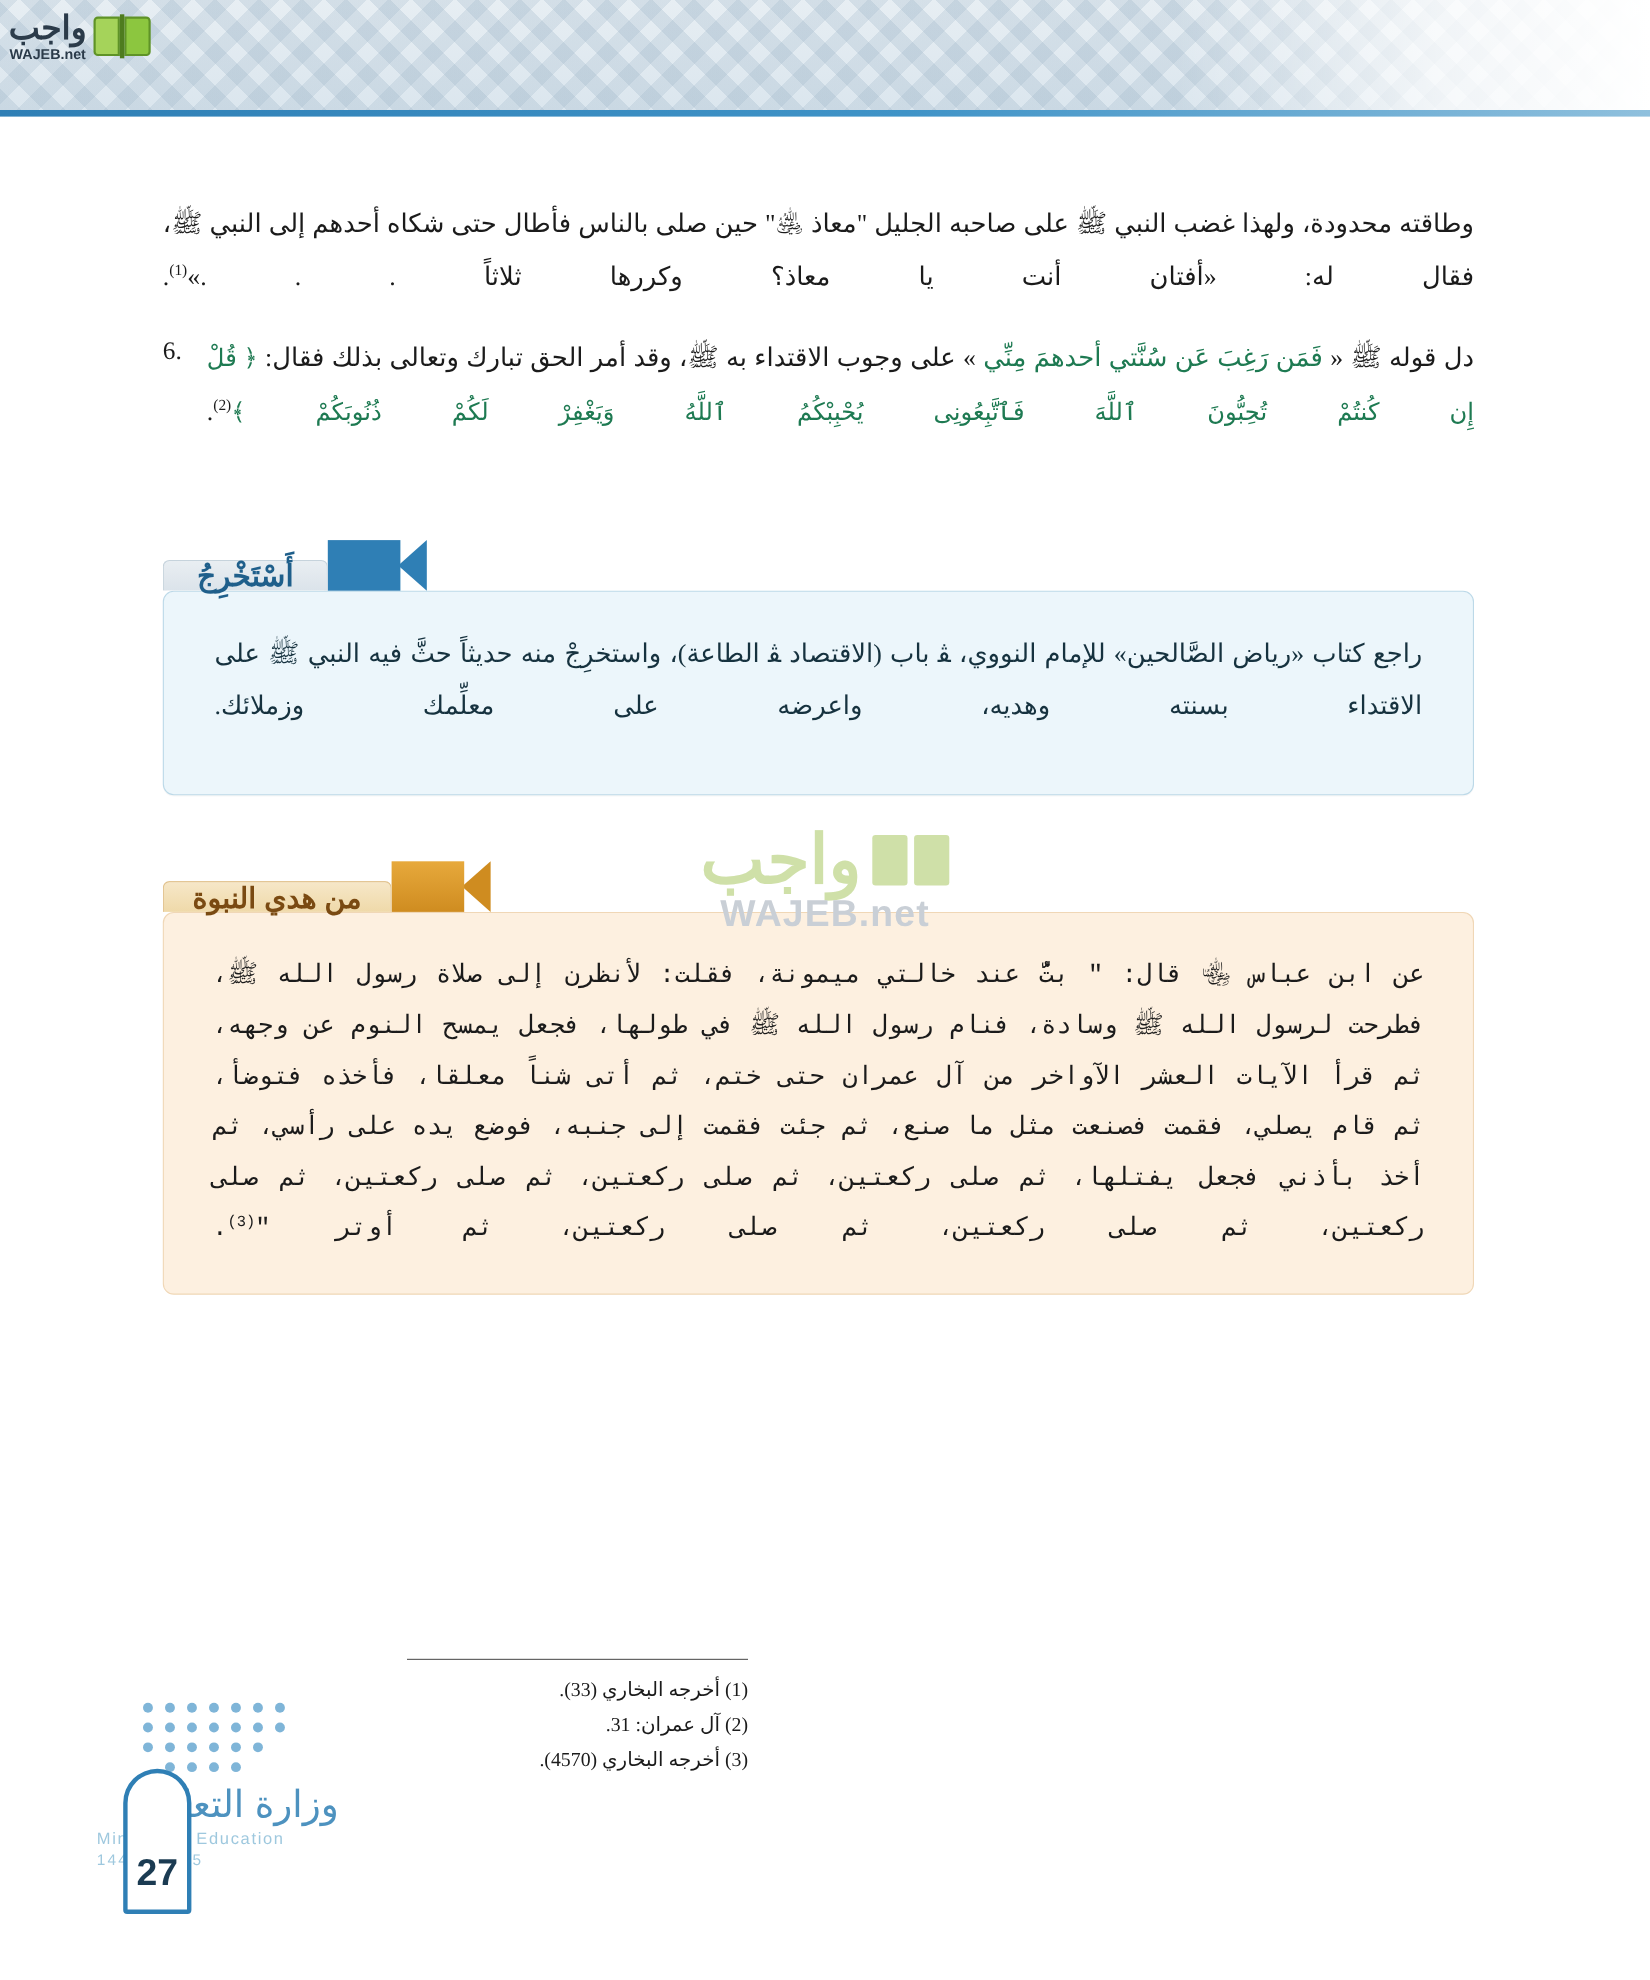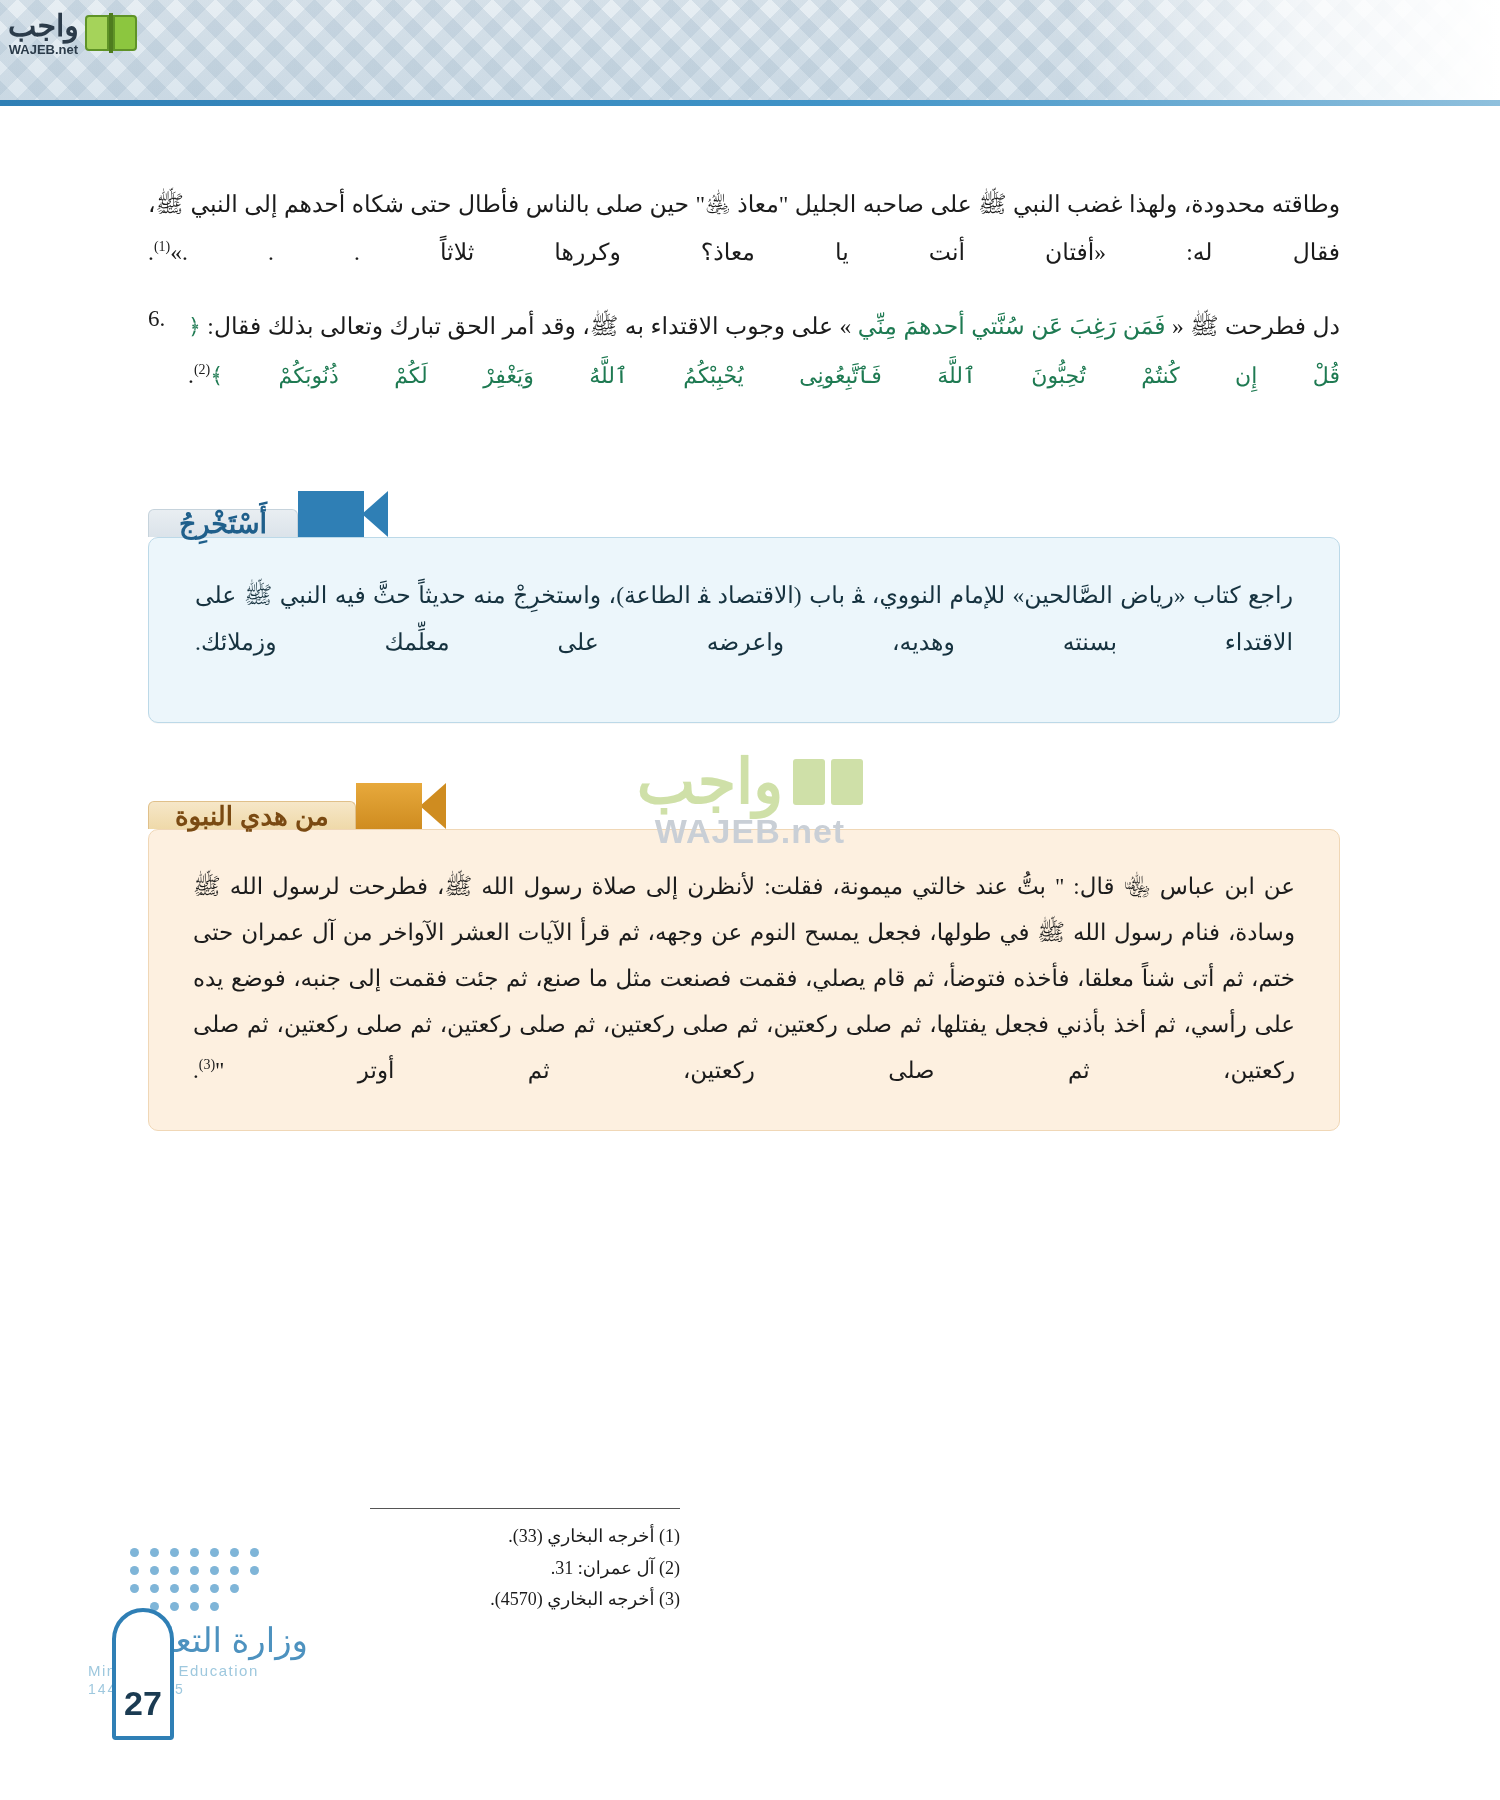--- a/index.html
+++ b/index.html
@@ -184,20 +184,21 @@
     border-radius: 10px;
     padding: 34px 44px 36px 44px;
   }
   .panel-orange p {
     margin: 0;
     font-size: 23px;
     line-height: 2.0;
     color: #1b1b1b;
     text-align: justify;
     text-align-last: justify;
+    font-family: Liberation Mono, monospace;
   }
   .panel-orange p.concl {
     margin-top: 22px;
     font-weight: bold;
     font-size: 24px;
     line-height: 2.0;
   }
 
   
   .watermark {
@@ -300,21 +301,21 @@
   <div class="content">
 
     <p class="para">
       <span>وطاقته محدودة، ولهذا غضب النبي ﷺ على صاحبه الجليل "معاذ ﵁" حين صلى بالناس فأطال حتى شكاه أحدهم إلى النبي ﷺ، فقال له: «أفتان أنت يا معاذ؟ وكررها ثلاثاً . . .»</span><span class="sup">(1)</span><span>.</span>
     </p>
 
     <div class="list-item">
       <div class="list-num">6.</div>
       <div class="list-body">
         <p class="para">
-          <span>دل فطرحت ﷺ «</span>
+          <span>دل قوله ﷺ «</span>
           <span class="green">فَمَن رَغِبَ عَن سُنَّتي أحدهمَ مِنِّي</span>
           <span>» على وجوب الاقتداء به ﷺ، وقد أمر الحق تبارك وتعالى بذلك فقال:</span>
           <span class="quran">﴿ قُلْ إِن كُنتُمْ تُحِبُّونَ ٱللَّهَ فَٱتَّبِعُونِى يُحْبِبْكُمُ ٱللَّهُ وَيَغْفِرْ لَكُمْ ذُنُوبَكُمْ ﴾</span><span class="sup">(2)</span><span>.</span>
         </p>
       </div>
     </div>
 
     <div class="box-wrap">
       <div class="tab-row">
         <div class="tab tab-blue">أَسْتَخْرِجُ</div>

